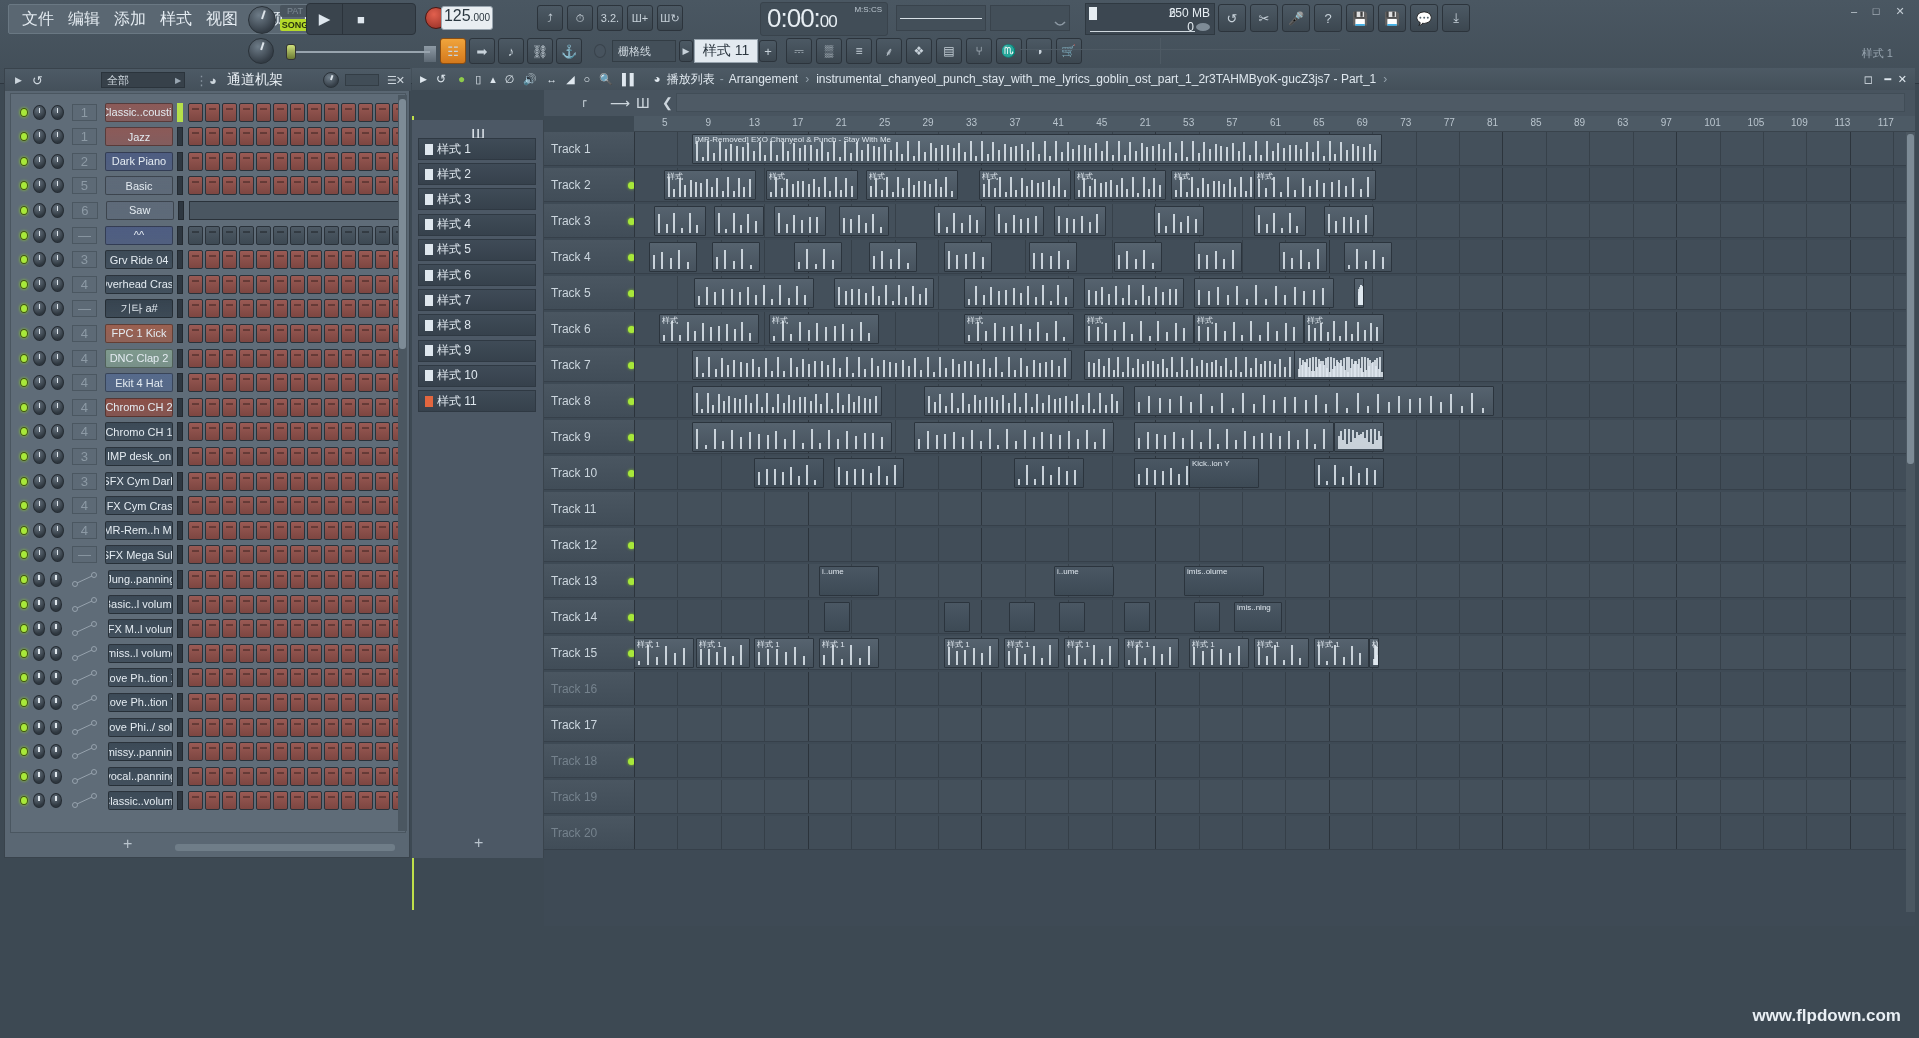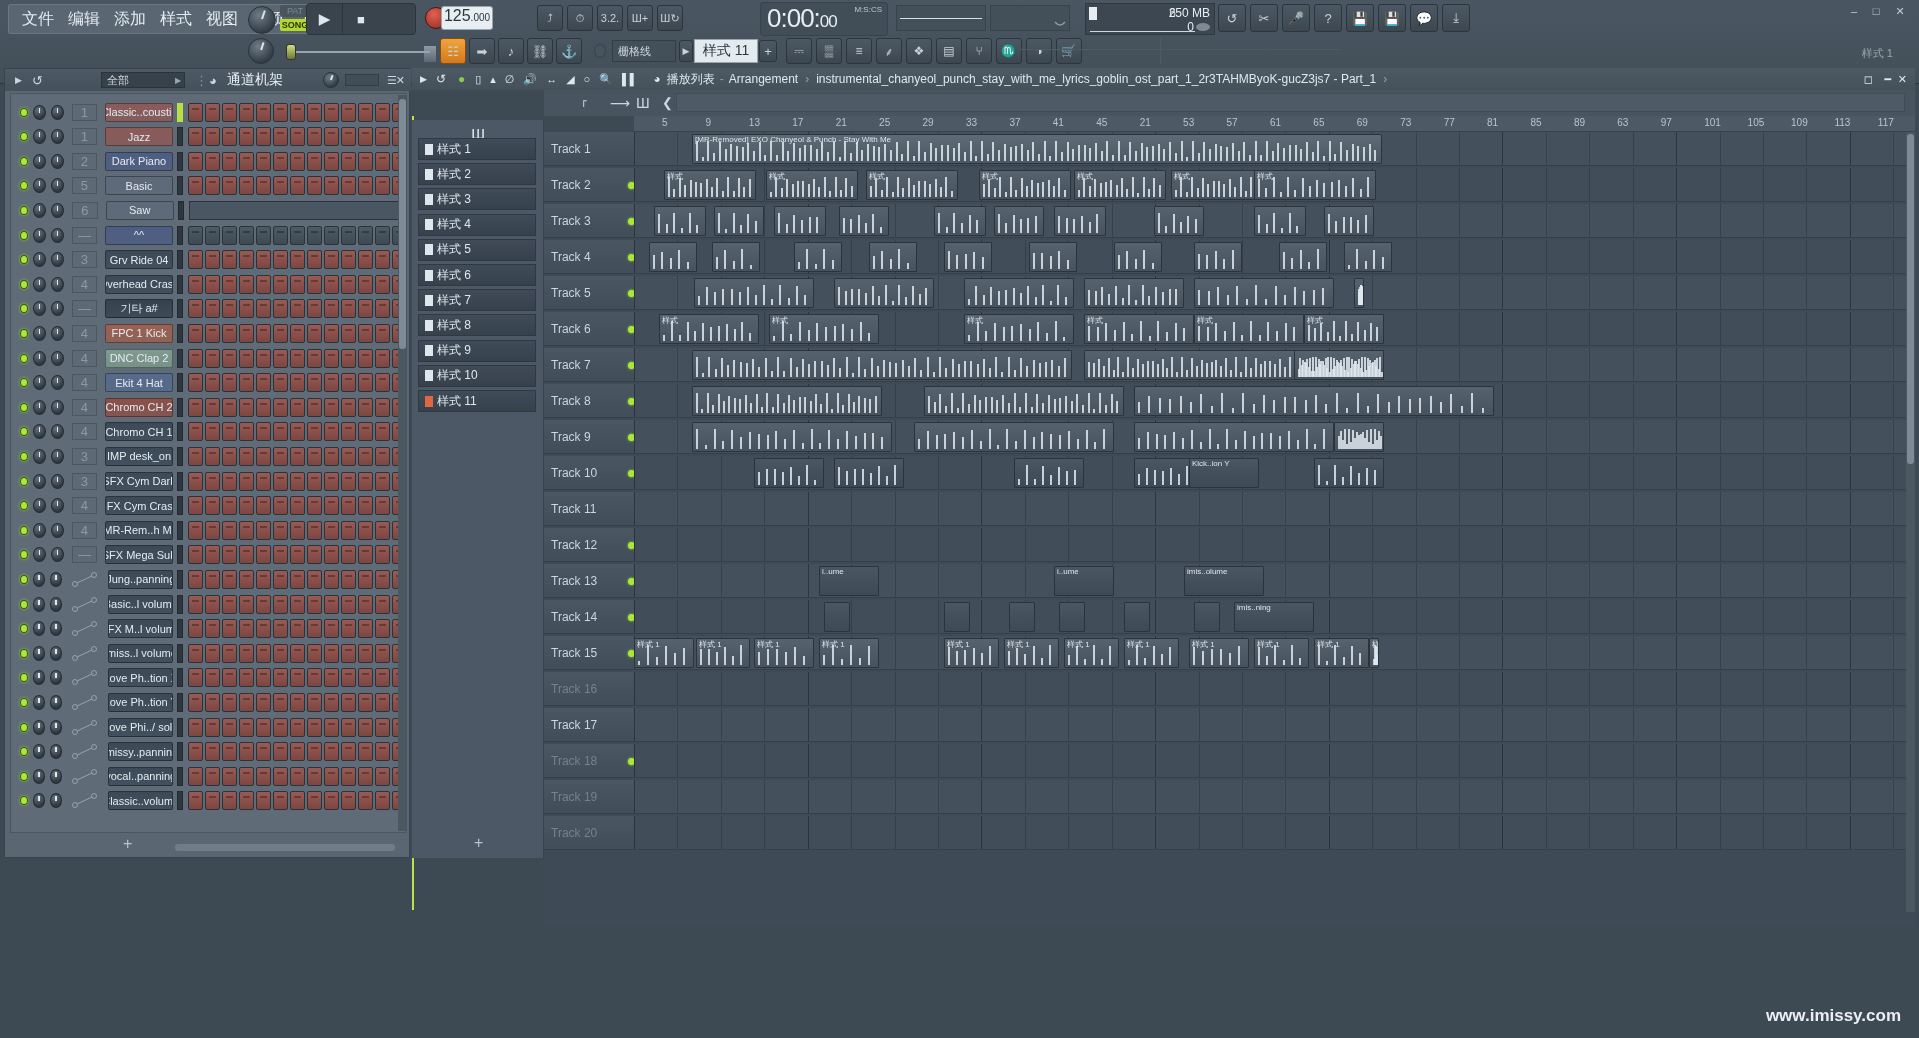--- a/index.html
+++ b/index.html
@@ -2630,21 +2630,21 @@
         <div class="gline" style="left: 1129.02px;"></div>
         <div class="gline" style="left: 1172.44px;"></div>
         <div class="gline b" style="left: 1215.86px;"></div>
         <div class="gline" style="left: 1259.29px;"></div>
         <div class="clip auto" style="left: 190px; width: 26px; top: 2px; height: 30px;"></div>
         <div class="clip auto" style="left: 310px; width: 26px; top: 2px; height: 30px;"></div>
         <div class="clip auto" style="left: 375px; width: 26px; top: 2px; height: 30px;"></div>
         <div class="clip auto" style="left: 425px; width: 26px; top: 2px; height: 30px;"></div>
         <div class="clip auto" style="left: 490px; width: 26px; top: 2px; height: 30px;"></div>
         <div class="clip auto" style="left: 560px; width: 26px; top: 2px; height: 30px;"></div>
-        <div class="clip auto" style="left: 600px; width: 80px; top: 2px; height: 30px;">
+        <div class="clip auto" style="left: 600px; width: 48px; top: 2px; height: 30px;">
           <span class="clabel">imis..ning</span>
         </div>
       </div>
       <div class="trkhdr" style="top: 504px;">Track 15</div>
       <div class="trkled" style="top: 518px;"></div>
       <div class="trkbody" id="lane14" style="top: 504px;">
         <div class="gline b" style="left: 0px;"></div>
         <div class="gline" style="left: 43.4237px;"></div>
         <div class="gline" style="left: 86.8475px;"></div>
         <div class="gline" style="left: 130.271px;"></div>
@@ -3000,13 +3000,13 @@
         <span>样式 10</span>
       </div>
       <div class="pkitem sel" style="top: 270px;">
         <span class="pic"></span>
         <span>样式 11</span>
       </div>
     </div>
   <div id="pkadd">+</div>
 </div>
 
-<div id="watermark">www.imissy.com</div>
+<div id="watermark">www.flpdown.com</div>
 
 </body></html>

